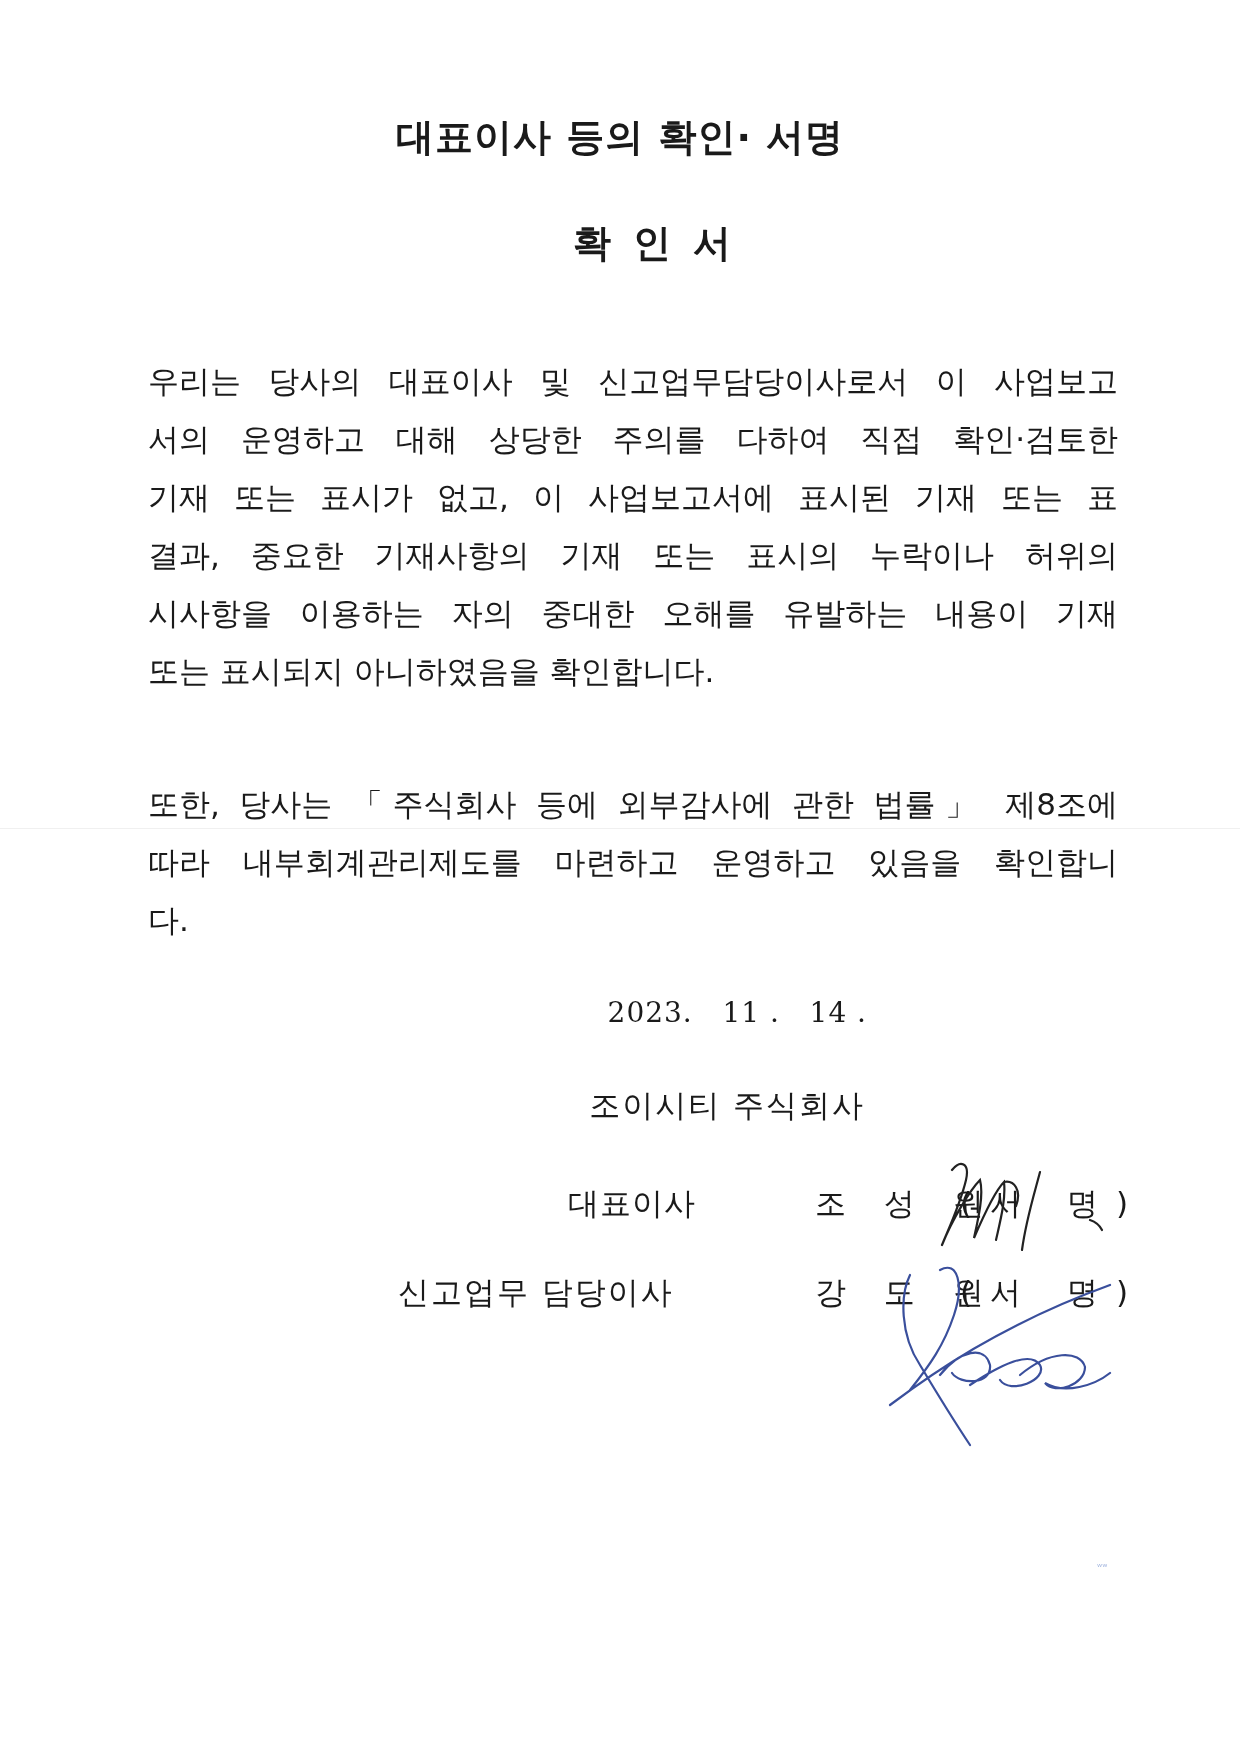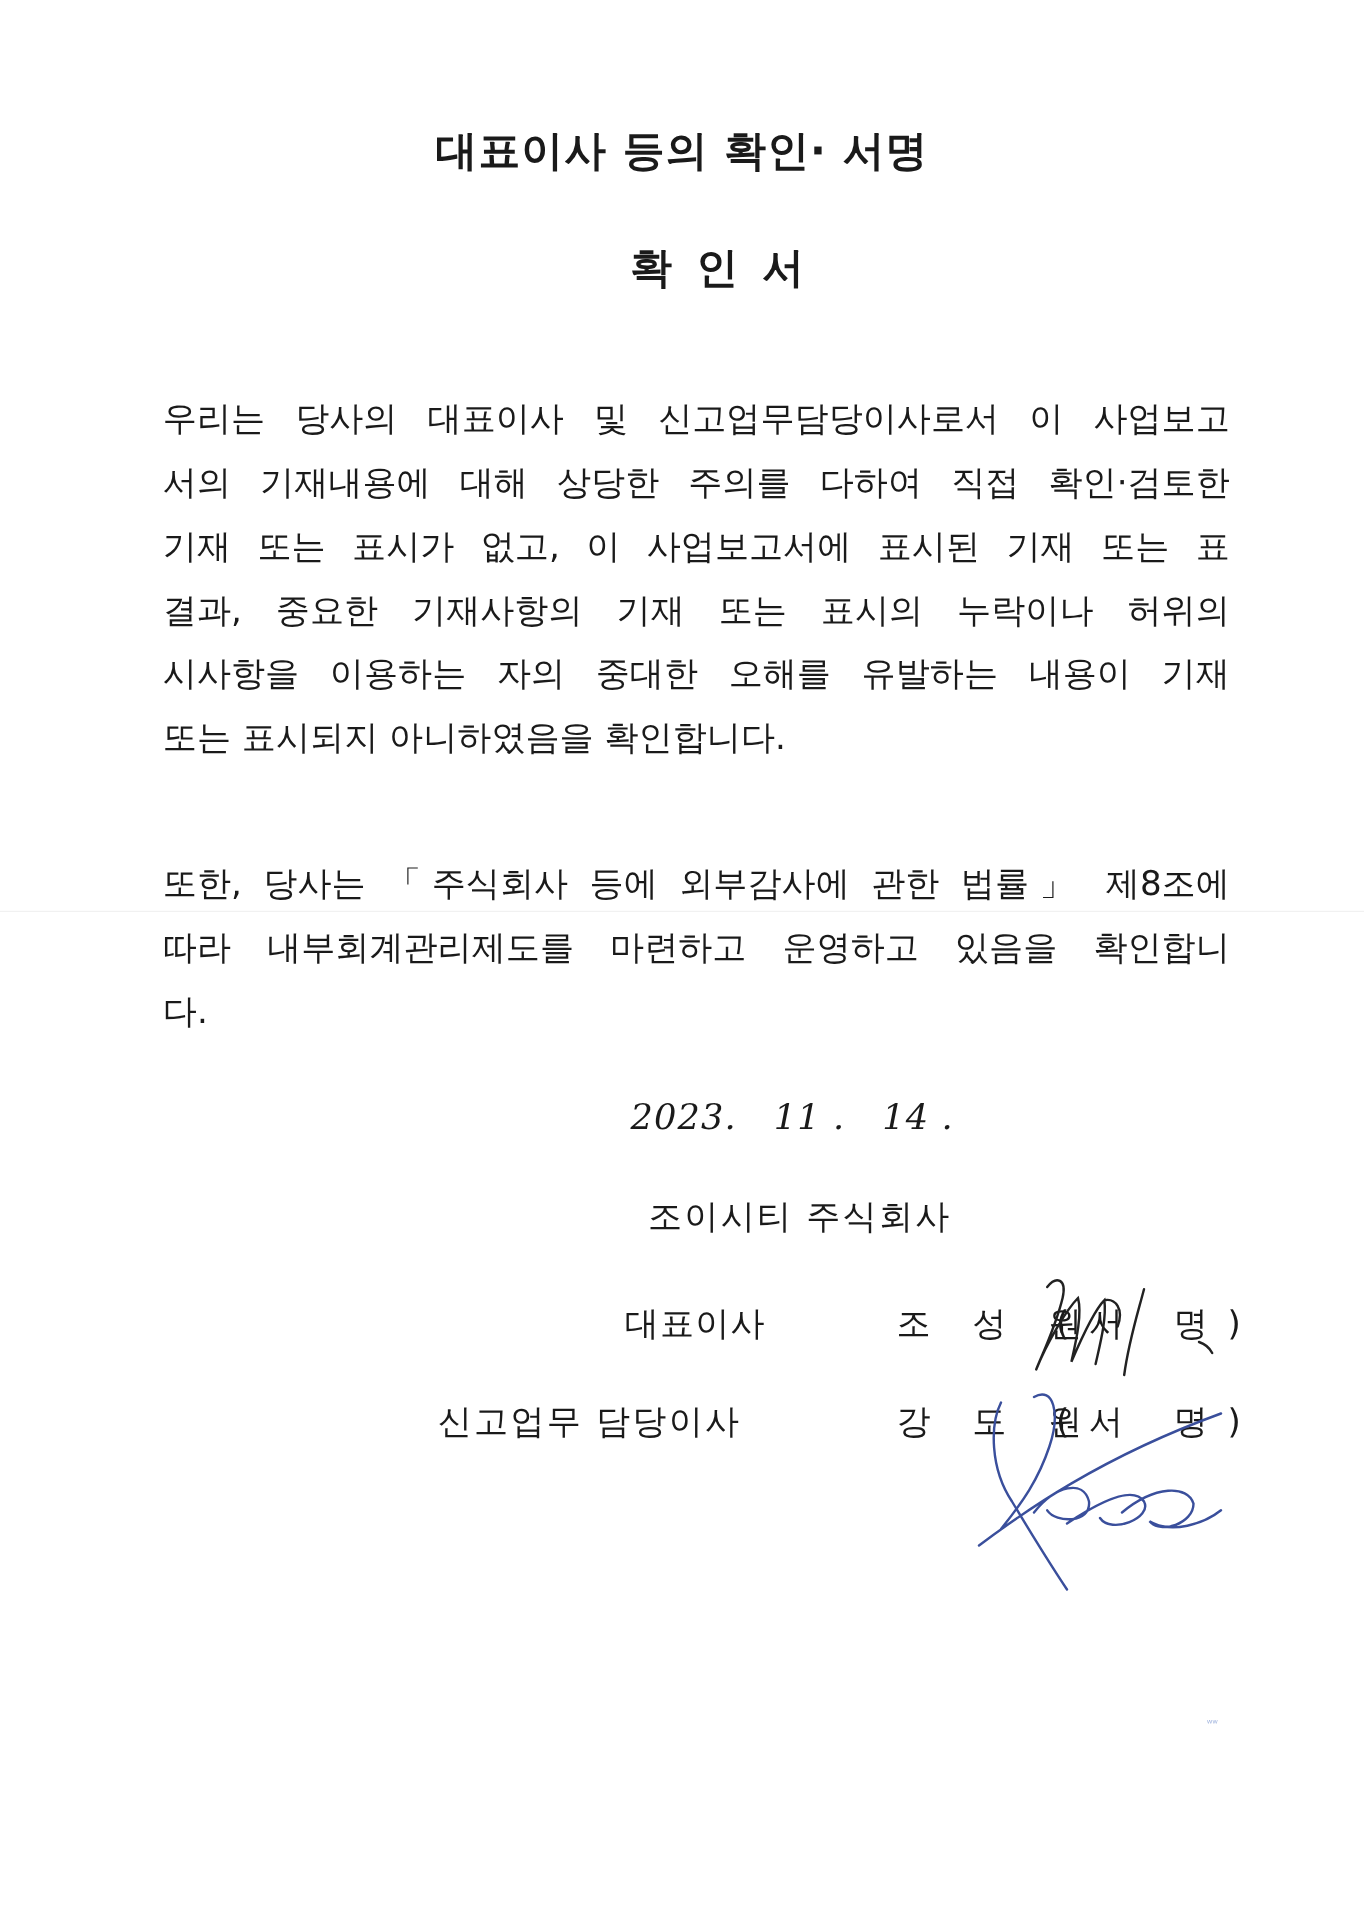--- a/index.html
+++ b/index.html
@@ -25,22 +25,22 @@
       display: block; white-space: nowrap; text-align: justify; text-align-last: justify;
       height: 58px;
     }
     .para .line.last { text-align-last: left; }
     .p1 { top: 352px; }
     .p2 { top: 775px; }
     .faint-rule {
       position: absolute; left: 0; width: 1240px; top: 828px; height: 1px; background: #f0f0f0;
     }
     .date {
-      position: absolute; right: 132px; top: 996px; font-size: 32px;
-      font-family: "DejaVu Serif", "Liberation Serif", serif; white-space: pre; letter-spacing: 1px; font-style: italic;
+      position: absolute; right: 132px; top: 996px; font-size: 28px;
+      font-family: "DejaVu Serif", "Liberation Serif", serif; white-space: pre; letter-spacing: 1px;
     }
     .company {
       position: absolute; right: 134px; top: 1085px; font-size: 31px; letter-spacing: 2px;
     }
     .sig-row { position: absolute; font-size: 31px; white-space: nowrap; }
     .role { position: absolute; text-align: right; }
     .name { position: absolute; letter-spacing: 14px; }
     .mark { position: absolute; letter-spacing: 18px; }
     .row1 { top: 1183px; left: 0; width: 1240px; height: 50px; }
     .row1 .role { left: 568px; letter-spacing: 1px; }
@@ -60,21 +60,21 @@
 </head>
 <body>
 
 <div class="page">
 
   <div class="title">대표이사 등의 확인· 서명</div>
   <div class="subtitle">확인서</div>
 
   <div class="para p1">
     <span class="line">우리는 당사의 대표이사 및 신고업무담당이사로서 이 사업보고</span>
-    <span class="line">서의 기재내용에 대해 상당한 주의를 다하여 직접 확인·검토한</span>
+    <span class="line">서의 운영하고 대해 상당한 주의를 다하여 직접 확인·검토한</span>
     <span class="line">기재 또는 표시가 없고, 이 사업보고서에 표시된 기재 또는 표</span>
     <span class="line">결과, 중요한 기재사항의 기재 또는 표시의 누락이나 허위의</span>
     <span class="line">시사항을 이용하는 자의 중대한 오해를 유발하는 내용이 기재</span>
     <span class="line last">또는 표시되지 아니하였음을 확인합니다.</span>
   </div>
 
   <div class="faint-rule"></div>
 
   <div class="para p2">
     <span class="line">또한, 당사는 「주식회사 등에 외부감사에 관한 법률」 제8조에</span>

